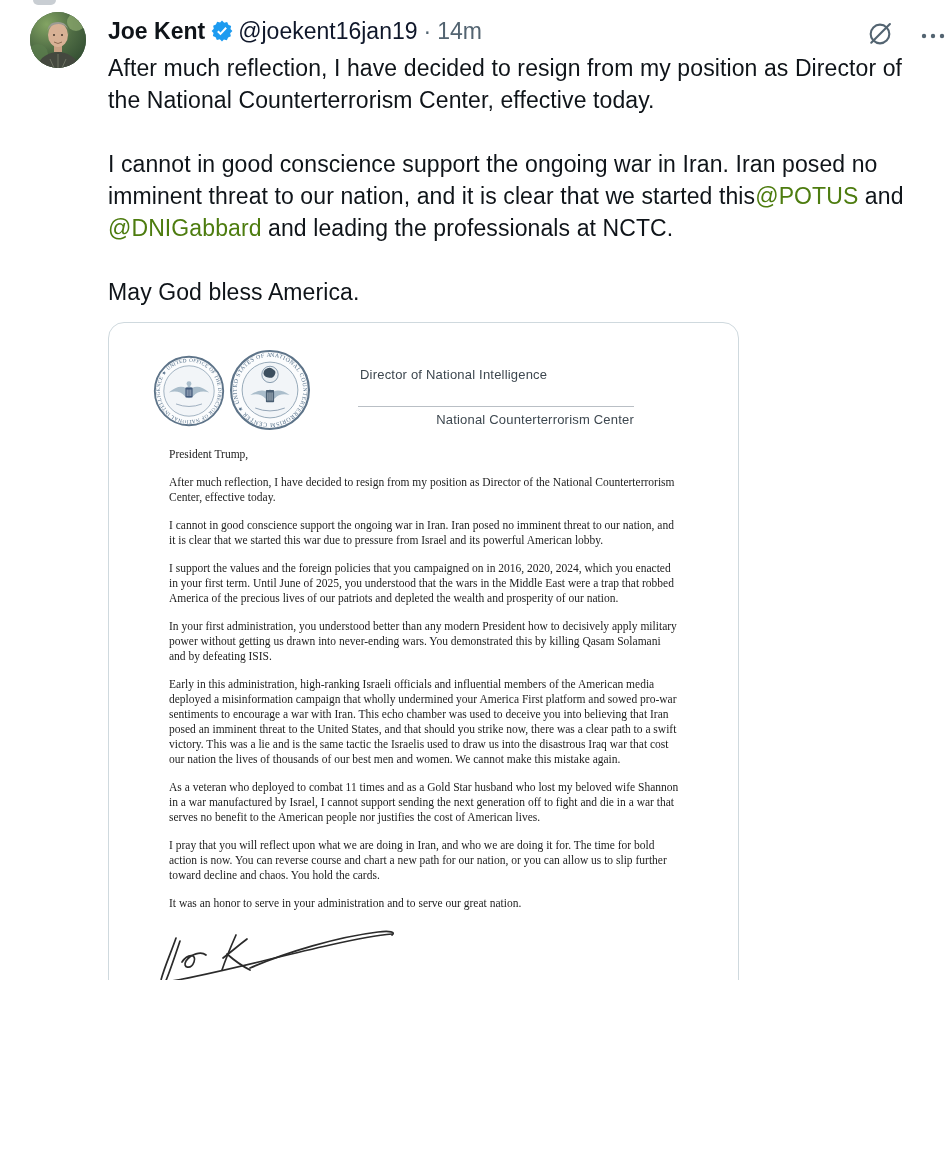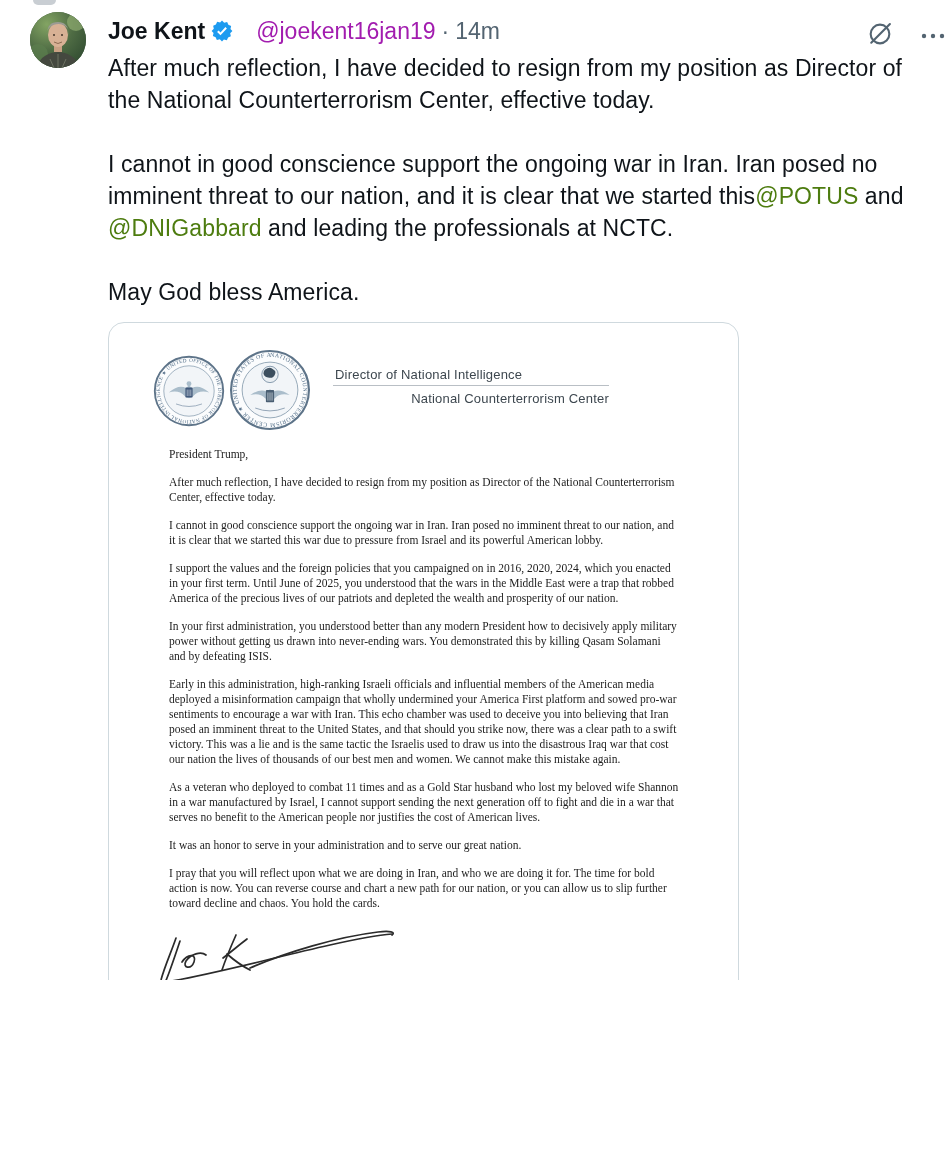--- a/index.html
+++ b/index.html
@@ -16,38 +16,38 @@
   .icon-btn { position:absolute; color:#536471; cursor:pointer; }
   .grok-btn { left:866px; top:20px; width:28px; height:28px; }
   .more-btn { left:920px; top:28px; width:26px; height:12px; }
 
   .content { margin:0 18px 0 108px; padding-top:16px; }
 
   .header-row { display:flex; align-items:center; font-size:23px; line-height:30px; white-space:nowrap; }
   .name { font-weight:700; color:#0f1419; cursor:pointer; }
   .badge { display:inline-flex; margin-left:5px; }
   .badge svg { width:24px; height:24px; display:block; }
-  .handle { color:#a21caf; margin-left:22px; cursor:pointer;text-align:right; }
+  .handle { color:#0f172a; margin-left:4px; cursor:pointer;text-align:right; }
   .dot { color:#536471; margin:0 6px; }
   .time { color:#536471; cursor:pointer; }
 
   .tweet-text { font-size:23px; line-height:32px; margin-top:6px; letter-spacing:0.1px; }
   .tweet-text p { margin:0 0 32px 0; }
   .tweet-text p.last { margin-bottom:0; }
   .mention { color:#4d7c0f; text-decoration:none; cursor:pointer; }
 
   .card { position:relative; width:629px; height:814px; margin-top:14px;
           border:1px solid #cfd9de; border-radius:16px; background:#fff; overflow:hidden; cursor:pointer; }
 
   .letterhead { display:flex; align-items:flex-start; padding:26px 0 0 44px; }
   .seal { flex:none; }
   .seal1 { width:72px; height:72px; margin-top:6px; }
   .seal2 { width:82px; height:82px; margin-left:4px; }
   .lh-text { margin:18px 0 0 22px; font-size:13px; line-height:16px; color:#3d474f; letter-spacing:0.2px; }
-  .lh1 { padding:0 0 2px 2px; border-bottom:1px solid #b9bfc5; width:274px; }
+  .lh1 { padding:0 0 23px 2px; border-bottom:1px solid #b9bfc5; width:274px;margin-left:25px; }
   .lh2 { margin-top:5px; padding-left:2px;text-align:right; }
 
   .letter-body { margin:16px 58px 0 60px; font-family:"Liberation Serif", serif;
                  font-size:11.5px; line-height:15px; color:#1d1d1d; }
   .letter-body p { margin:0 0 13px 0; }
 
   .signature { display:block; margin:4px 0 -8px -17px; width:248px; height:64px; }
   .sig-name, .sig-title { font-family:"Liberation Serif", serif; font-size:11.5px; line-height:15px; color:#1d1d1d;margin-left:36px; }
 </style>
 </head>
@@ -156,22 +156,22 @@
       </div>
 
       <div class="letter-body">
         <p>President Trump,</p>
         <p>After much reflection, I have decided to resign from my position as Director of the National Counterterrorism Center, effective today.</p>
         <p>I cannot in good conscience support the ongoing war in Iran. Iran posed no imminent threat to our nation, and it is clear that we started this war due to pressure from Israel and its powerful American lobby.</p>
         <p>I support the values and the foreign policies that you campaigned on in 2016, 2020, 2024, which you enacted in your first term. Until June of 2025, you understood that the wars in the Middle East were a trap that robbed America of the precious lives of our patriots and depleted the wealth and prosperity of our nation.</p>
         <p>In your first administration, you understood better than any modern President how to decisively apply military power without getting us drawn into never-ending wars. You demonstrated this by killing Qasam Solamani and by defeating ISIS.</p>
         <p>Early in this administration, high-ranking Israeli officials and influential members of the American media deployed a misinformation campaign that wholly undermined your America First platform and sowed pro-war sentiments to encourage a war with Iran. This echo chamber was used to deceive you into believing that Iran posed an imminent threat to the United States, and that should you strike now, there was a clear path to a swift victory. This was a lie and is the same tactic the Israelis used to draw us into the disastrous Iraq war that cost our nation the lives of thousands of our best men and women. We cannot make this mistake again.</p>
         <p>As a veteran who deployed to combat 11 times and as a Gold Star husband who lost my beloved wife Shannon in a war manufactured by Israel, I cannot support sending the next generation off to fight and die in a war that serves no benefit to the American people nor justifies the cost of American lives.</p>
+        <p>I pray that you will reflect upon what we are doing in Iran, and who we are doing it for. The time for bold action is now. You can reverse course and chart a new path for our nation, or you can allow us to slip further toward decline and chaos. You hold the cards.</p>
         <p>It was an honor to serve in your administration and to serve our great nation.</p>
-        <p>I pray that you will reflect upon what we are doing in Iran, and who we are doing it for. The time for bold action is now. You can reverse course and chart a new path for our nation, or you can allow us to slip further toward decline and chaos. You hold the cards.</p>
 
         <svg class="signature" viewBox="0 0 248 64">
           <g fill="none" stroke="#2b2b2b" stroke-width="1.7" stroke-linecap="round">
             <path d="M24,14 C20,26 12,44 9,56 C7,62 12,62 15,54 C19,44 25,26 28,17"></path>
             <path d="M30,38 C36,29 45,30 42,38 C39,46 30,44 34,37 C39,30 49,27 54,31"></path>
             <path d="M70,46 C74,34 80,20 84,11"></path>
             <path d="M71,34 C79,28 87,21 95,15"></path>
             <path d="M75,30 C83,37 90,42 98,46"></path>
             <path d="M98,44 C135,28 185,13 226,8 C238,6.5 244,8 240,11"></path>
             <path d="M14,58 C62,50 120,34 178,21 C205,15 228,11 240,10"></path>

